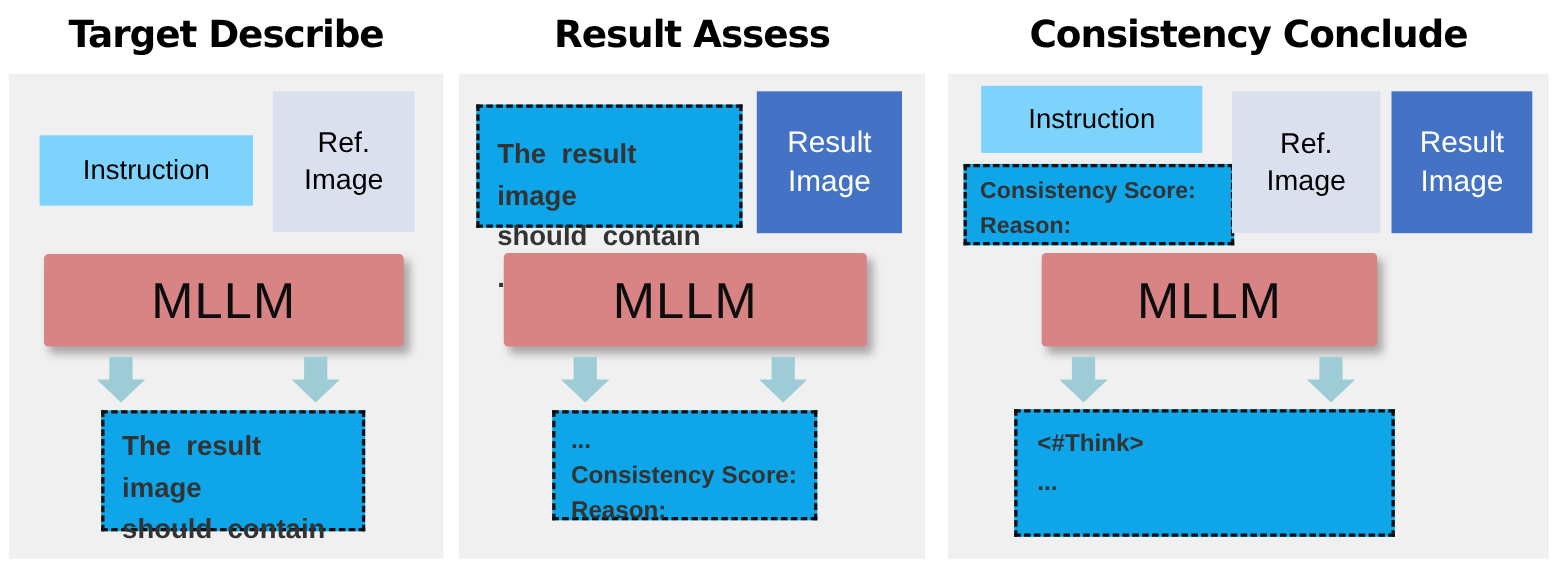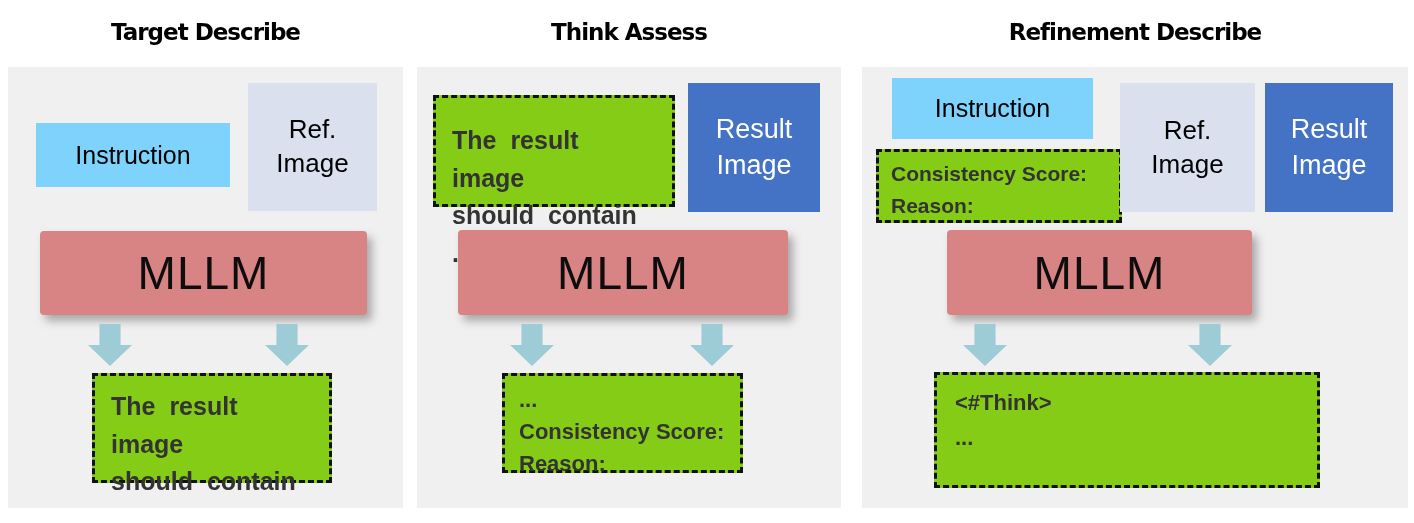--- a/index.html
+++ b/index.html
@@ -3,21 +3,21 @@
 <meta charset="utf-8">
 <style>
   html,body{margin:0;padding:0;background:#ffffff;}
   #stage{
     position:relative;width:1414px;height:523px;background:#ffffff;
     font-family:"Liberation Sans",sans-serif;overflow:hidden;
   }
   *{box-sizing:border-box;}
   .title{
     position:absolute;top:2px;height:60px;text-align:center;
-    font-family:"DejaVu Sans",sans-serif;font-weight:700;font-size:23px;
+    font-family:"DejaVu Sans",sans-serif;font-weight:700;font-size:34px;
     color:#000;letter-spacing:-1px;line-height:60px;
   }
   #title1{left:8px;width:395px;}
   #title2{left:417px;width:424px;}
   #title3{left:862px;width:546px;}
   .panel{position:absolute;top:67px;height:441px;background:#f0f0f0;}
   #panel1{left:8px;width:395px;}
   #panel2{left:417px;width:424px;}
   #panel3{left:862px;width:546px;}
   .node{position:absolute;display:flex;align-items:center;justify-content:center;
@@ -29,37 +29,37 @@
     position:absolute;background:#d88484;border-radius:4px;
     display:flex;align-items:center;justify-content:center;
     font-size:46px;color:#0d0d0d;letter-spacing:1px;
     box-shadow:5px 6px 8px rgba(110,110,110,0.55);
   }
   .arrow{
     position:absolute;width:44px;height:42px;background:#9dccd7;
     clip-path:polygon(26% 0,74% 0,74% 50%,100% 50%,50% 100%,0 50%,26% 50%);
   }
   .dashedbox{
-    position:absolute;background:#84cc16;border:3px dashed #111;
+    position:absolute;background:#0ea5e9;border:3px dashed #111;
     color:#333;font-weight:700;
   }
   .promptbig{font-size:25px;line-height:1.5;padding:12px 16px;word-spacing:7px;}
   .promptmed{font-size:22px;line-height:1.45;padding:8px 14px;}
   .promptsmall{font-size:21px;line-height:1.5;padding:6px 12px;}
   .promptout3{font-size:22px;line-height:1.6;padding:10px 18px;}
   .dashedbox div{text-align:left;}
 </style>
 </head>
 <body>
 
 <div id="stage">
 
   <div class="title" id="title1">Target Describe</div>
-  <div class="title" id="title2">Think Assess</div>
-  <div class="title" id="title3">Refinement Describe</div>
+  <div class="title" id="title2">Result Assess</div>
+  <div class="title" id="title3">Consistency Conclude</div>
 
   <div class="panel" id="panel1">
     <div class="node teal" style="left:28px;top:56px;width:194px;height:64px;">
       <span>Instruction</span>
     </div>
     <div class="node lavender" style="left:240px;top:16px;width:129px;height:128px;">
       <span>
         <span>Ref.</span><br>
         <span>Image</span>
       </span>
@@ -116,19 +116,19 @@
       <span>
         <span>Result</span><br>
         <span>Image</span>
       </span>
     </div>
     <div class="mllm" style="left:85px;top:163px;width:305px;height:85px;">
       <span>MLLM</span>
     </div>
     <div class="arrow" style="left:101px;top:257px;"></div>
     <div class="arrow" style="left:326px;top:257px;"></div>
-    <div class="dashedbox promptout3" style="left:72px;top:305px;width:386px;height:116px;">
+    <div class="dashedbox promptout3" style="left:60px;top:305px;width:346px;height:116px;">
       <div>&lt;#Think&gt;</div>
       <div>...</div>
     </div>
   </div>
 
 </div>
 
 </body></html>

